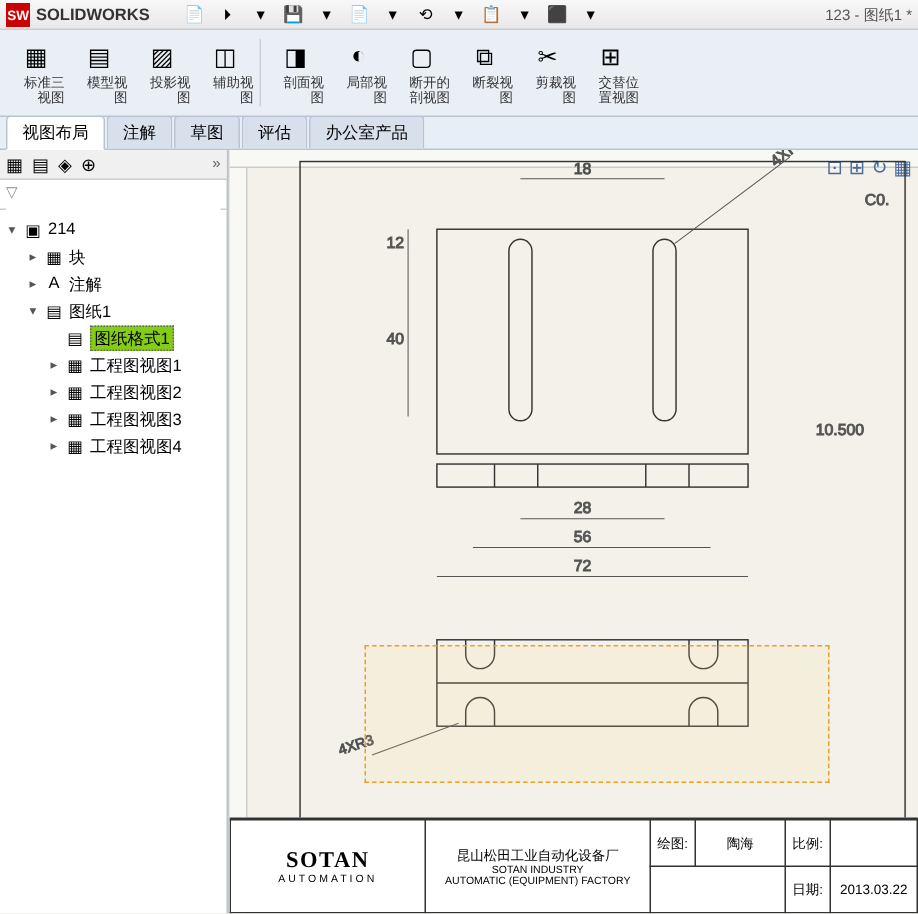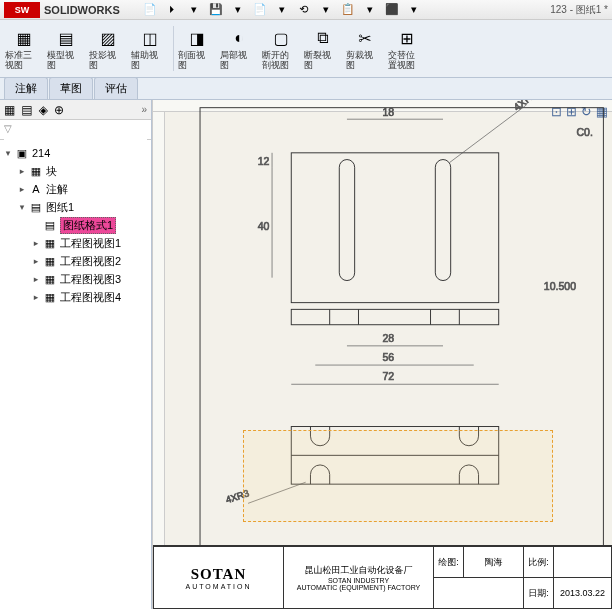--- a/index.html
+++ b/index.html
@@ -1,48 +1,48 @@
 <!DOCTYPE html>
 <html><head>
 <meta charset="utf-8">
 <style>
 * { margin: 0; padding: 0; box-sizing: border-box; font-family: "Microsoft YaHei", Arial, sans-serif; }
 body { width: 612px; height: 609px; background: #e8e8e8; overflow: hidden; font-size: 11px; }
 
 .titlebar { height: 20px; background: linear-gradient(#f8f8f8,#e8e8e8); display: flex; align-items: center; padding: 0 4px; border-bottom: 1px solid #ccc; }
-.titlebar .logo { width: 36px; height: 16px; background: #c00; color: #fff; font-size: 9px; font-weight: bold; display: flex; align-items: center; justify-content: center; margin-right: 4px; }
+.titlebar .logo { width: 16px; height: 16px; background: #c00; color: #fff; font-size: 9px; font-weight: bold; display: flex; align-items: center; justify-content: center; margin-right: 4px; }
 .titlebar .appname { font-weight: bold; font-size: 11px; color: #333; }
 .titlebar .qat { display: flex; margin-left: 20px; gap: 2px; }
 .titlebar .qat .q { width: 20px; height: 16px; display: flex; align-items: center; justify-content: center; font-size: 11px; cursor: pointer; }
 .titlebar .doctitle { margin-left: auto; font-size: 10px; color: #555; }
 
 .ribbon { height: 58px; background: #eaeff5; border-bottom: 1px solid #b8c4d4; display: flex; padding: 2px 4px; gap: 2px; }
 .ribbon .rbtn { display: flex; flex-direction: column; align-items: center; justify-content: center; width: 40px; border: 1px solid transparent; border-radius: 3px; cursor: pointer; padding: 2px 0; }
 .ribbon .rbtn .ic { width: 24px; height: 24px; display: flex; align-items: center; justify-content: center; font-size: 16px; }
-.ribbon .rbtn .lab { font-size: 9px; text-align: left; line-height: 1.1; margin-top: 1px; color: #333; }
+.ribbon .rbtn .lab { font-size: 9px; text-align: right; line-height: 1.1; margin-top: 1px; color: #333; }
 .ribbon .sep { width: 1px; background: #c8d0dc; margin: 4px 1px; }
 
 .tabbar { height: 22px; background: #e8eef5; border-bottom: 1px solid #b8c4d4; display: flex; align-items: flex-end; padding-left: 4px; gap: 1px; }
 .tabbar .tab { padding: 3px 10px; font-size: 11px; background: #d8e0ec; border: 1px solid #b8c4d4; border-bottom: none; border-radius: 3px 3px 0 0; cursor: pointer; }
 .tabbar .tab.active { background: #fff; border-bottom: 1px solid #fff; margin-bottom: -1px; }
 
 .main { flex: 1; display: flex; height: calc(609px - 20px - 58px - 22px); }
 
 .featuretree { width: 152px; background: #fff; border-right: 1px solid #b8c4d4; display: flex; flex-direction: column; }
 .featuretree .fthead { height: 20px; background: #f0f0f0; border-bottom: 1px solid #ccc; display: flex; align-items: center; padding: 0 4px; gap: 6px; }
 .featuretree .fthead .fi { font-size: 12px; cursor: pointer; }
 .featuretree .fthead .arrow { margin-left: auto; font-size: 10px; color: #666; }
 .featuretree .ftsearch { height: 20px; border-bottom: 1px solid #ccc; padding: 2px 4px; }
 .featuretree .ftsearch input { width: 100%; border: none; outline: none; font-size: 11px; }
 .featuretree .ftbody { flex: 1; overflow: auto; padding: 4px 2px; }
 .tnode { display: flex; align-items: center; height: 18px; cursor: pointer; white-space: nowrap; }
 .tnode .exp { width: 12px; text-align: center; font-size: 9px; color: #555; }
 .tnode .tic { width: 16px; height: 14px; display: flex; align-items: center; justify-content: center; font-size: 11px; margin-right: 2px; }
 .tnode .tlab { font-size: 11px; }
-.tnode.sel .tlab { background: #ec4899; border: 1px dotted #666; padding: 0 2px; }
+.tnode.sel .tlab { background: #84cc16; border: 1px dotted #666; padding: 0 2px; }
 .ind1 { padding-left: 14px; }
 .ind2 { padding-left: 28px; }
 
 .canvas { flex: 1; background: #f3f1ea; position: relative; overflow: hidden; border-left: 1px solid #ccc; }
 .canvas .zoom { position: absolute; right: 4px; top: 4px; display: flex; gap: 4px; }
 .canvas .zoom span { font-size: 13px; cursor: pointer; color: #4a6a9a; }
 .canvas svg { position: absolute; inset: 0; width: 100%; height: 100%; }
 
 .titleblock { position: absolute; bottom: 0; left: 0; right: 0; height: 64px; background: #fff; border-top: 1px solid #333; font-size: 9px; }
 .titleblock table { width: 100%; border-collapse: collapse; height: 100%; }
@@ -127,23 +127,25 @@
 图</div>
     </div>
     <div class="rbtn">
       <div class="ic">⊞</div>
       <div class="lab">交替位
 置视图</div>
     </div>
   </div>
 
 <div class="tabbar" id="tabbar">
+    <div class="tab active">视图布局</div>
     <div class="tab">注解</div>
     <div class="tab">草图</div>
     <div class="tab">评估</div>
+    <div class="tab">办公室产品</div>
   </div>
 
 <div class="main">
 
   <div class="featuretree">
     <div class="fthead">
       <span class="fi">▦</span>
       <span class="fi">▤</span>
       <span class="fi">◈</span>
       <span class="fi">⊕</span>

